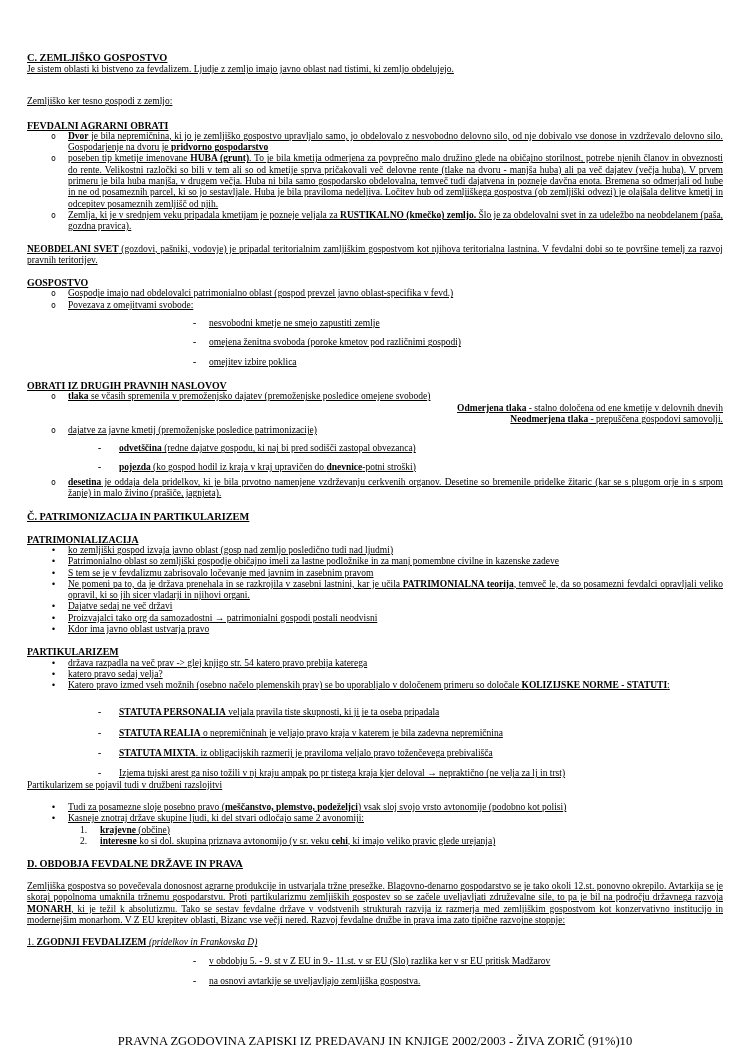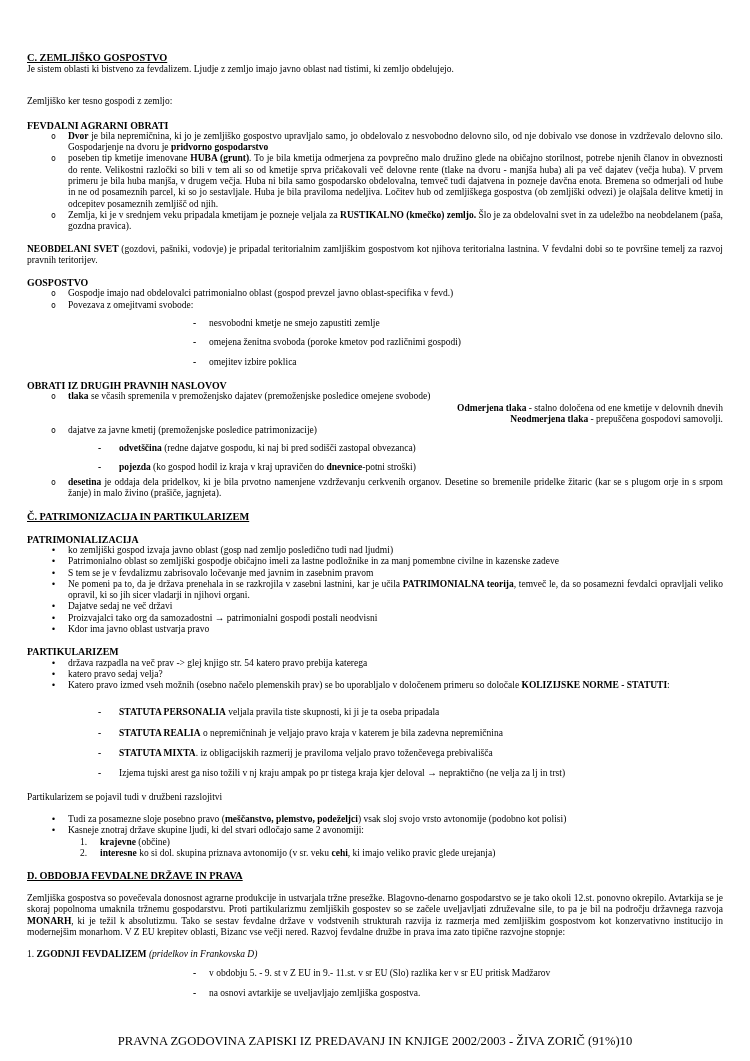--- a/index.html
+++ b/index.html
@@ -3,21 +3,21 @@
 <meta charset="utf-8">
 <style>
   * { margin:0; padding:0; box-sizing:border-box; }
   html,body { background:#e8e8e8; }
   body { width:750px; height:1061px; margin:0 auto; }
   .page {
     position:relative; width:750px; height:1061px; background:#ffffff;
     font-family:"Liberation Serif","DejaVu Serif",serif; color:#000;
     font-size:9.5px; line-height:11.3px; overflow:hidden;
   }
-  .content { position:absolute; top:52px; left:27px; right:27px; }
+  .content { position:absolute; top:52px; left:27px; right:27px;text-decoration:underline; }
   .blk { position:relative; }
   .p, .o, .dot { text-align:justify; }
   .hu { font-weight:bold; text-decoration:underline; font-size:10.3px; line-height:12px; }
   .h  { font-weight:bold; font-size:9.9px; }
   .o, .dot { padding-left:41px; }
   .o .marker, .dot .marker { position:absolute; left:24px; top:0; }
   .o .marker { font-family:"DejaVu Sans Mono",monospace; font-size:8.2px; }
   .dot .marker { font-family:"DejaVu Sans",sans-serif; font-size:8.5px; }
   .dash { padding-left:92px; }
   .dash .marker { position:absolute; left:71px; top:0; font-weight:bold; }
@@ -79,21 +79,21 @@
       <div class="blk dot"><span class="marker">•</span><span><span>Kdor ima javno oblast ustvarja pravo</span></span></div>
       <div class="blk sp" style="height: 11px;"></div>
       <div class="blk h"><span><span>PARTIKULARIZEM</span></span></div>
       <div class="blk dot"><span class="marker">•</span><span><span>država razpadla na več prav -&gt; glej knjigo str. 54 katero pravo prebija katerega</span></span></div>
       <div class="blk dot"><span class="marker">•</span><span><span>katero pravo sedaj velja?</span></span></div>
       <div class="blk dot"><span class="marker">•</span><span><span>Katero pravo izmed vseh možnih (osebno načelo plemenskih prav) se bo uporabljalo v določenem primeru so določale </span><span class="b">KOLIZIJSKE NORME - STATUTI</span><span>:</span></span></div>
       <div class="blk dash" style="margin-top: 16px;"><span class="marker">-</span><span><span class="b">STATUTA PERSONALIA</span><span> veljala pravila tiste skupnosti, ki ji je ta oseba pripadala</span></span></div>
       <div class="blk dash" style="margin-top: 9px;"><span class="marker">-</span><span><span class="b">STATUTA REALIA</span><span> o nepremičninah je veljajo pravo kraja v katerem je bila zadevna nepremičnina</span></span></div>
       <div class="blk dash" style="margin-top: 9px;"><span class="marker">-</span><span><span class="b">STATUTA MIXTA</span><span>. iz obligacijskih razmerij je praviloma veljalo pravo toženčevega prebivališča</span></span></div>
       <div class="blk dash" style="margin-top: 9px;"><span class="marker">-</span><span><span>Izjema tujski arest ga niso tožili v nj kraju ampak po pr tistega kraja kjer deloval → nepraktično (ne velja za lj in trst)</span></span></div>
-      <div class="blk p" style="margin-top: 12px;"><span><span> Partikularizem se pojavil tudi v družbeni razslojitvi</span></span></div>
+      <div class="blk p" style="margin-top: 0;"><span><span> Partikularizem se pojavil tudi v družbeni razslojitvi</span></span></div>
       <div class="blk sp" style="height: 11px;"></div>
       <div class="blk dot"><span class="marker">•</span><span><span>Tudi za posamezne sloje posebno pravo (</span><span class="b">meščanstvo, plemstvo, podeželjci</span><span>) vsak sloj svojo vrsto avtonomije (podobno kot polisi)</span></span></div>
       <div class="blk dot"><span class="marker">•</span><span><span>Kasneje znotraj države skupine ljudi, ki del stvari odločajo same 2 avonomiji:</span></span></div>
       <div class="blk num"><span class="marker">1.</span><span><span class="b">krajevne</span><span> (občine)</span></span></div>
       <div class="blk num"><span class="marker">2.</span><span><span class="b">interesne</span><span> ko si dol. skupina priznava avtonomijo (v sr. veku </span><span class="b">cehi</span><span>, ki imajo veliko pravic glede urejanja)</span></span></div>
       <div class="blk sp" style="height: 11px;"></div>
       <div class="blk hu"><span><span>D.  OBDOBJA FEVDALNE DRŽAVE IN PRAVA</span></span></div>
       <div class="blk sp" style="height: 11px;"></div>
       <div class="blk p"><span><span>Zemljiška gospostva so povečevala donosnost agrarne produkcije in ustvarjala tržne presežke. Blagovno-denarno gospodarstvo se je tako okoli 12.st. ponovno okrepilo. Avtarkija se je skoraj popolnoma umaknila tržnemu gospodarstvu. Proti partikularizmu zemljiških gospostev so se začele uveljavljati združevalne sile, to pa je bil na področju državnega razvoja </span><span class="b">MONARH</span><span>, ki je težil k absolutizmu. Tako se sestav fevdalne države v vodstvenih strukturah razvija iz razmerja med zemljiškim gospostvom kot konzervativno institucijo in modernejšim monarhom. V Z EU krepitev oblasti, Bizanc vse večji nered. Razvoj fevdalne družbe in prava ima zato tipične razvojne stopnje:</span></span></div>
       <div class="blk sp" style="height: 11px;"></div>

